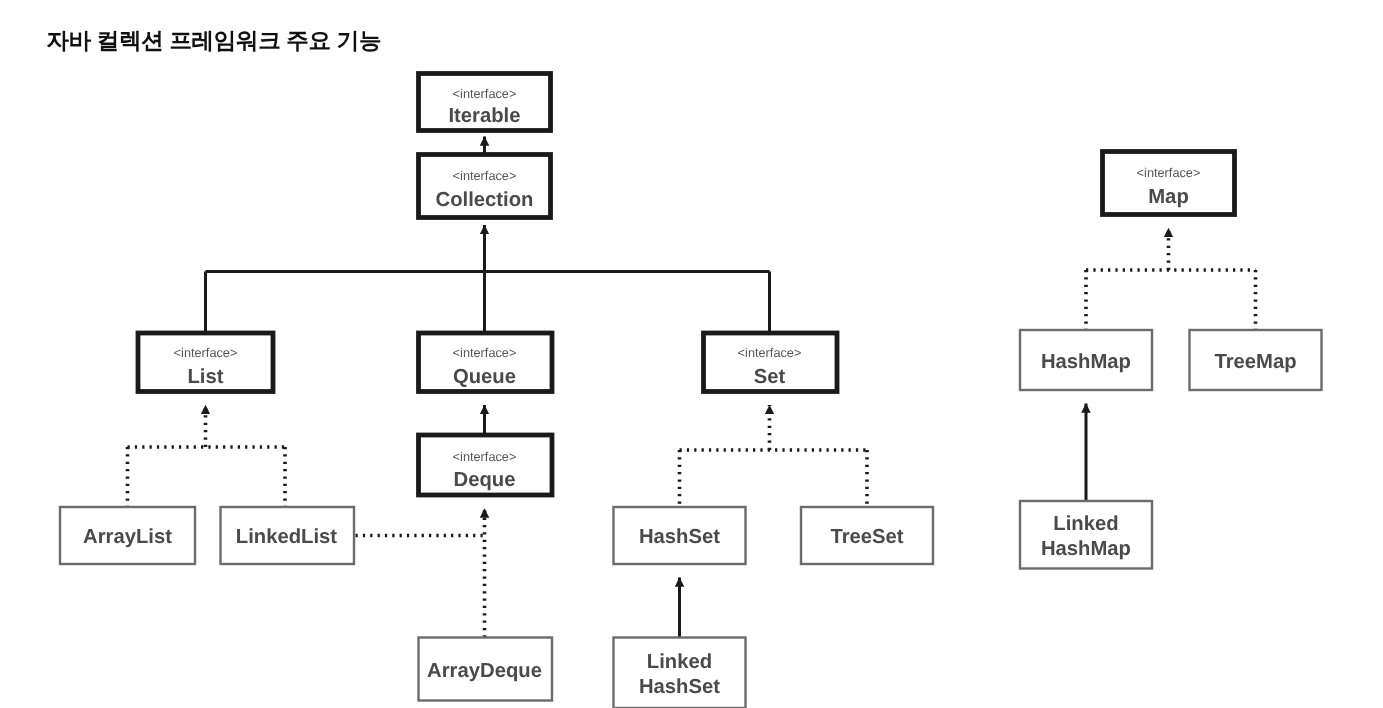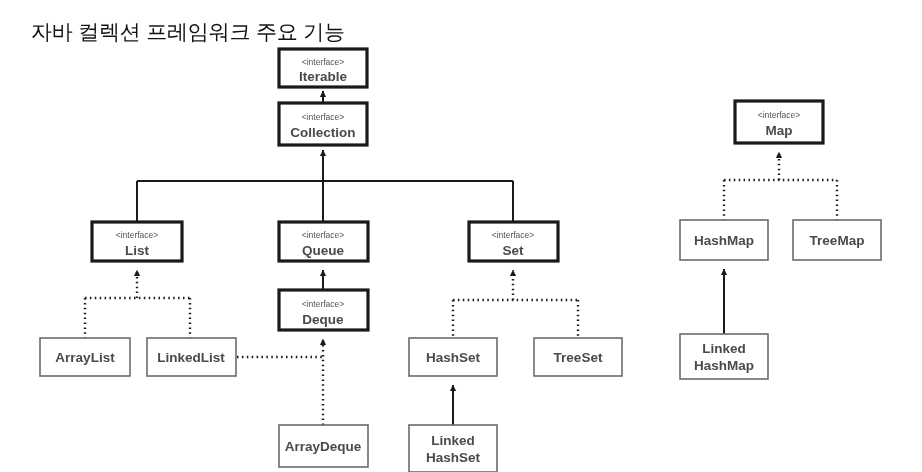--- a/index.html
+++ b/index.html
@@ -11,22 +11,22 @@
     width: 922px;
     height: 472px;
     position: relative;
     font-family: "Liberation Sans", "DejaVu Sans", sans-serif;
     overflow: hidden;
   }
   #diagram-title {
     position: absolute;
     left: 31px;
     top: 18px;
-    font-size: 21px;
-    font-weight: normal;
+    font-size: 15px;
+    font-weight: bold;
     color: #111111;
     letter-spacing: -0.2px;
     white-space: nowrap;
   }
   #diagram-canvas {
     position: absolute;
     left: 0;
     top: 0;
     width: 922px;
     height: 472px;

